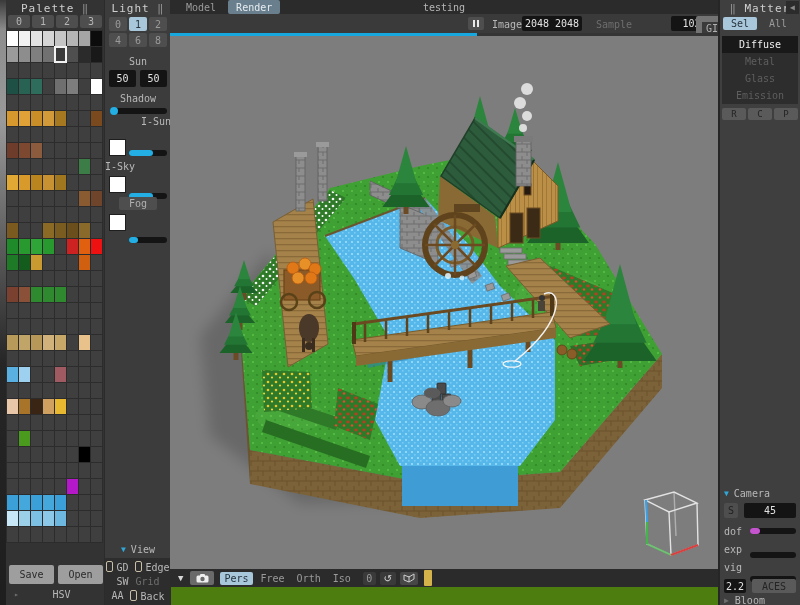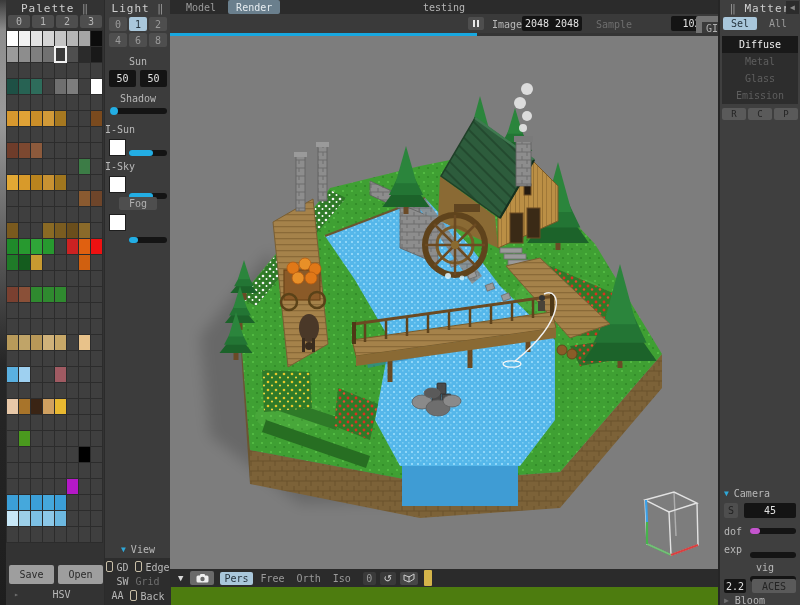--- a/index.html
+++ b/index.html
@@ -333,21 +333,21 @@
         <div class="lcell">6</div>
         <div class="lcell">8</div>
       </div>
     <div class="p lbl" style="left:0;top:56px;width:66px;text-align:center;">Sun</div>
     <div class="p valbox" style="left:4px;top:70px;width:27px;height:17px;">50</div>
     <div class="p valbox" style="left:35px;top:70px;width:27px;height:17px;">50</div>
     <div class="p lbl" style="left:0;top:93px;width:66px;text-align:center;">Shadow</div>
     <div class="p slider" style="left:5px;top:108px;width:57px;">
       <span class="knob" style="left:0;"></span>
     </div>
-    <div class="p lbl" style="left:0;top:124px;width:66px;text-align:left;">I-Sun</div>
+    <div class="p lbl" style="left:0;top:116px;width:66px;text-align:right;">I-Sun</div>
     <div class="p swatch" style="left:4px;top:139px;"></div>
     <div class="p slider" style="left:24px;top:144px;width:38px;">
         <span class="fill" style="width:62%;"></span>
       </div>
     <div class="p lbl" style="left:0;top:161px;width:66px;text-align:left;">I-Sky</div>
     <div class="p swatch" style="left:4px;top:176px;"></div>
     <div class="p slider" style="left:24px;top:181px;width:38px;">
         <span class="fill" style="width:62%;"></span>
       </div>
     <div class="p btn" style="left:14px;top:197px;width:38px;height:13px;background:#4e4e4e;color:#b0b0b0;">Fog</div>
@@ -732,21 +732,21 @@
       <span class="lbl">Camera</span>
     </div>
     <div class="p smallbtn" style="left:4px;top:503px;width:14px;height:15px;background:#4e4e4e;color:#222;">S</div>
     <div class="p valbox" style="left:24px;top:503px;width:52px;height:15px;">45</div>
     <div class="p lbl" style="left:4px;top:526px;">dof</div>
     <div class="p slider" style="left:30px;top:528px;width:46px;">
         <span class="fill" style="width:22%;background:#c455ce;"></span>
       </div>
     <div class="p lbl" style="left:4px;top:544px;">exp</div>
     <div class="p slider" style="left:30px;top:546px;width:46px;"></div>
-    <div class="p lbl" style="left:4px;top:562px;margin-left:32px;">vig</div>
+    <div class="p lbl" style="left:4px;top:562px;">vig</div>
     <div class="p slider" style="left:30px;top:564px;width:46px;"></div>
     <div class="p valbox" style="left:4px;top:579px;width:22px;height:14px;">2.2</div>
     <div class="p smallbtn" style="left:32px;top:579px;width:44px;height:14px;background:#5a5a5a;color:#242424;">ACES</div>
     <div class="p" style="left:4px;top:595px;display:flex;align-items:center;gap:6px;">
       <span class="dim" style="font-size:8px;">▶</span>
       <span class="lbl">Bloom</span>
     </div>
   </section>
 </div>
 

